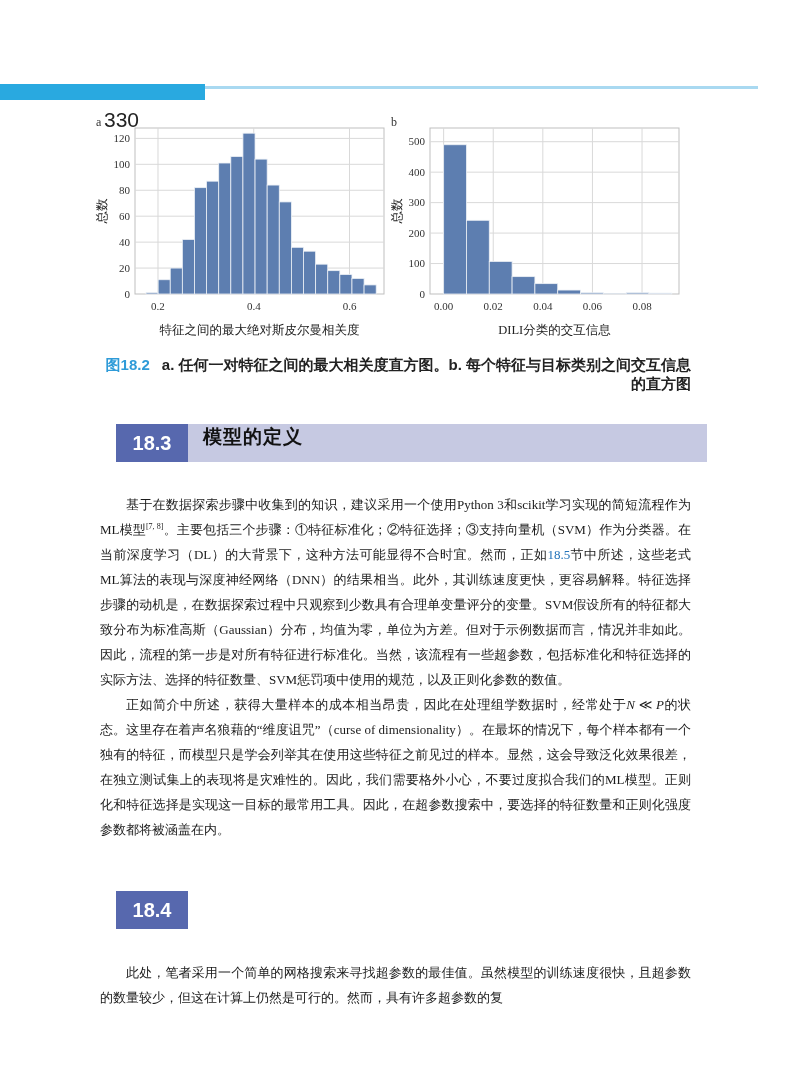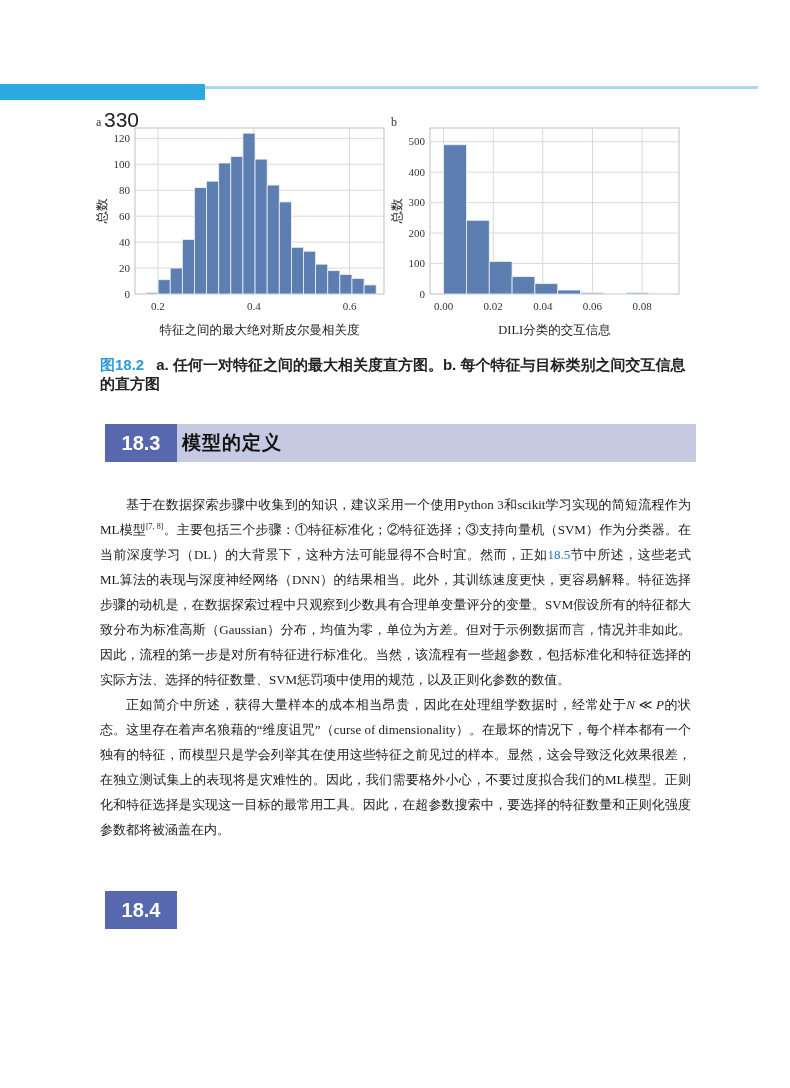--- a/index.html
+++ b/index.html
@@ -12,29 +12,29 @@
         color:#1B75BC;letter-spacing:2px;}
   .header-rule{position:absolute;left:205px;top:86px;width:553px;height:3px;background:#A9D9F1;}
   
   .figure{position:absolute;left:0;top:116px;width:790px;height:236px;}
   .figure svg{position:absolute;top:0;}
   .svg-a{left:95px;}
   .svg-b{left:390px;}
   .tick{font:11px "Liberation Serif","DejaVu Serif",serif;fill:#333;}
   .axis-label{font:12.5px "Liberation Serif","DejaVu Serif",serif;fill:#222;}
   .panel{font:12px "Liberation Serif","DejaVu Serif",serif;fill:#333;}
-  .caption{position:absolute;left:100px;top:356px;width:591px;text-align:left;
+  .caption{position:absolute;left:100px;top:356px;width:591px;text-align:right;
         font:bold 15px "Liberation Sans","DejaVu Sans",sans-serif;color:#222;}
   .fig-label{color:#2F9BD8;margin-right:12px;}
   
-  .sec{position:absolute;left:105px;width:591px;height:38px;display:flex;}
+  .sec{position:absolute;left:116px;width:591px;height:38px;display:flex;}
   .sec1{top:424px;} .sec2{top:891px;gap:40px;}
   .sec-num{width:72px;background:#5768AE;color:#ffffff;display:flex;align-items:center;justify-content:center;
         font:bold 20px "Liberation Sans","DejaVu Sans",sans-serif;}
-  .sec-title-bar{flex:1;background:#C6C9E2;display:flex;align-items:center;padding-left:5px;
+  .sec-title-bar{flex:1;background:#C6C9E2;display:flex;align-items:flex-start;padding-left:15px;
         font:bold 19px "Liberation Sans","DejaVu Sans",sans-serif;color:#121212;letter-spacing:1px;}
   
   .body-block{position:absolute;left:100px;width:591px;}
   .body1{top:492px;} .body3{top:960px;}
   .body-block p{margin:0;text-indent:2em;font-size:13px;line-height:25px;text-align:justify;
         color:#1b1b1b;}
   .seg-plain{}
   .seg-sup{vertical-align:super;font-size:0.62em;line-height:0;}
   .seg-link{color:#2273BA;}
   .seg-math{font-style:italic;}
@@ -144,14 +144,17 @@
 
   <div class="body-block body1">
     <p><span class="seg-plain">基于在数据探索步骤中收集到的知识，建议采用一个使用Python 3和scikit学习实现的简短流程作为ML模型</span><span class="seg-sup">[7, 8]</span><span class="seg-plain">。主要包括三个步骤：①特征标准化；②特征选择；③支持向量机（SVM）作为分类器。在当前深度学习（DL）的大背景下，这种方法可能显得不合时宜。然而，正如</span><span class="seg-link">18.5</span><span class="seg-plain">节中所述，这些老式ML算法的表现与深度神经网络（DNN）的结果相当。此外，其训练速度更快，更容易解释。特征选择步骤的动机是，在数据探索过程中只观察到少数具有合理单变量评分的变量。SVM假设所有的特征都大致分布为标准高斯（Gaussian）分布，均值为零，单位为方差。但对于示例数据而言，情况并非如此。因此，流程的第一步是对所有特征进行标准化。当然，该流程有一些超参数，包括标准化和特征选择的实际方法、选择的特征数量、SVM惩罚项中使用的规范，以及正则化参数的数值。</span></p>
     <p><span class="seg-plain">正如简介中所述，获得大量样本的成本相当昂贵，因此在处理组学数据时，经常处于</span><span class="seg-math">N</span><span class="seg-plain"> ≪ </span><span class="seg-math">P</span><span class="seg-plain">的状态。这里存在着声名狼藉的“维度诅咒”（curse of dimensionality）。在最坏的情况下，每个样本都有一个独有的特征，而模型只是学会列举其在使用这些特征之前见过的样本。显然，这会导致泛化效果很差，在独立测试集上的表现将是灾难性的。因此，我们需要格外小心，不要过度拟合我们的ML模型。正则化和特征选择是实现这一目标的最常用工具。因此，在超参数搜索中，要选择的特征数量和正则化强度参数都将被涵盖在内。</span></p>
   </div>
 
   <div class="sec sec2">
     <div class="sec-num">18.4</div>
   </div>
 
+  <div class="body-block body3">
+    <p><span class="seg-plain">此处，笔者采用一个简单的网格搜索来寻找超参数的最佳值。虽然模型的训练速度很快，且超参数的数量较少，但这在计算上仍然是可行的。然而，具有许多超参数的复</span></p>
+  </div>
 
 </div>
 
 </body></html>

